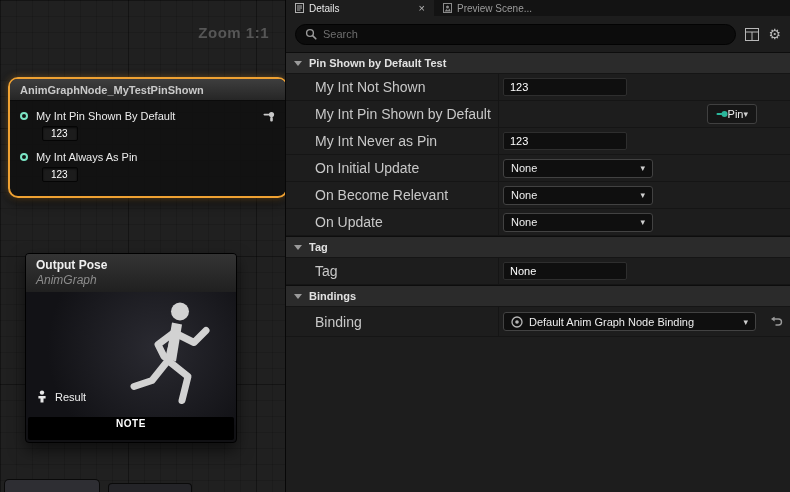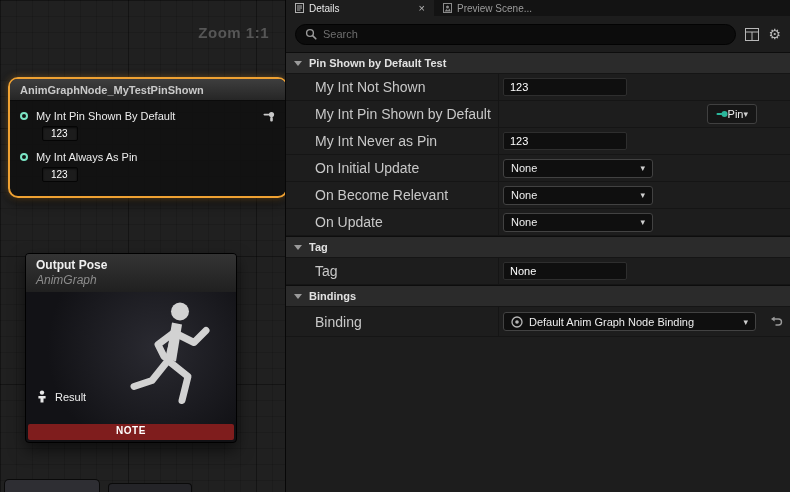--- a/index.html
+++ b/index.html
@@ -45,22 +45,22 @@
     box-shadow:0 7px 16px rgba(0,0,0,.55); }
   .n2h { padding:4px 10px 5px; background:linear-gradient(#343434,#202020);
     border-bottom:1px solid #090909; }
   .n2t { font-size:12px; font-weight:bold; color:#efefef; }
   .n2s { font-size:12px; font-style:italic; color:#8d8d8d; margin-top:1px; }
   .n2b { position:absolute; left:0; right:0; top:38px; bottom:17px;
     background:radial-gradient(circle at 62% 42%, #2a2a31, #121216 72%); }
   .mannequin { position:absolute; right:8px; top:2px; height:100%; }
   .result-row { position:absolute; left:10px; top:98px; display:flex;
     align-items:center; gap:7px; color:#efefef; font-size:11px; }
-  .note-bar { position:absolute; left:2px; right:2px; bottom:2px; height:16px;
-    background:#7f1d1d; border-radius:2px; color:#fff; font-size:10px;
+  .note-bar { position:absolute; left:2px; right:2px; bottom:2px; height:23px;
+    background:#000000; border-radius:2px; color:#fff; font-size:10px;
     font-weight:bold; text-align:center; line-height:13px; letter-spacing:.5px; }
 
   .partial-node-a { position:absolute; left:4px; bottom:0; width:96px; height:13px;
     background:#2e2e33; border:1px solid #0a0a0a; border-bottom:none;
     border-radius:5px 5px 0 0; }
   .partial-node-b { position:absolute; left:108px; bottom:0; width:84px; height:9px;
     background:#242428; border:1px solid #0a0a0a; border-bottom:none;
     border-radius:4px 4px 0 0; }
 
   

